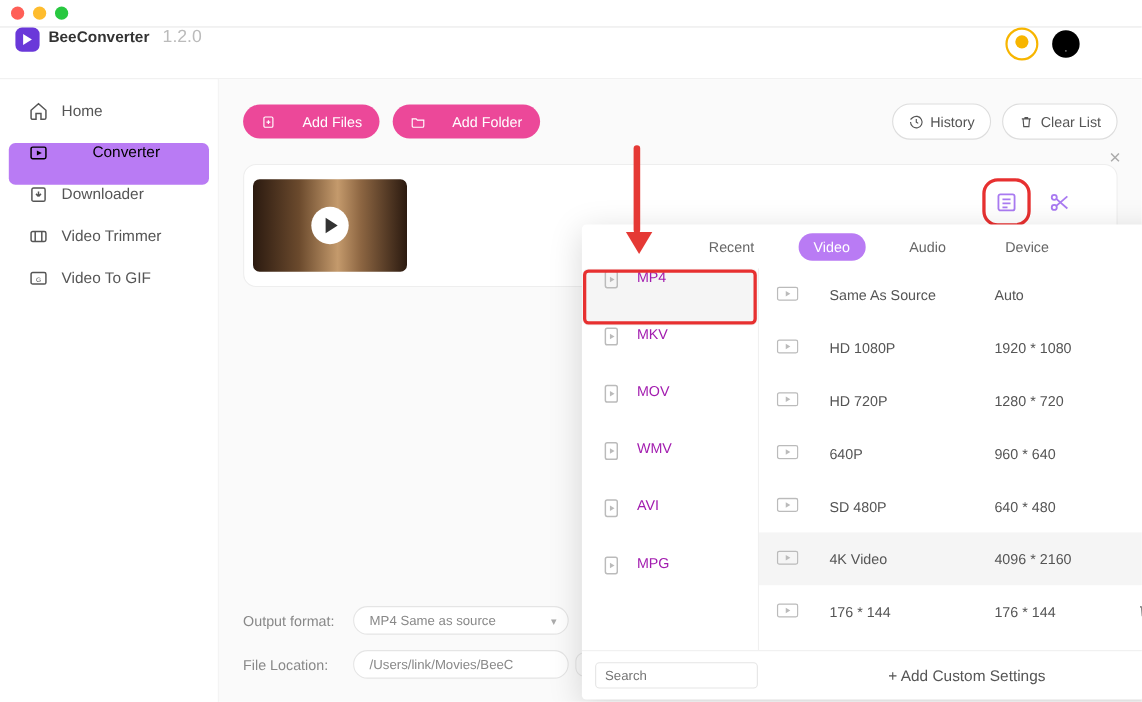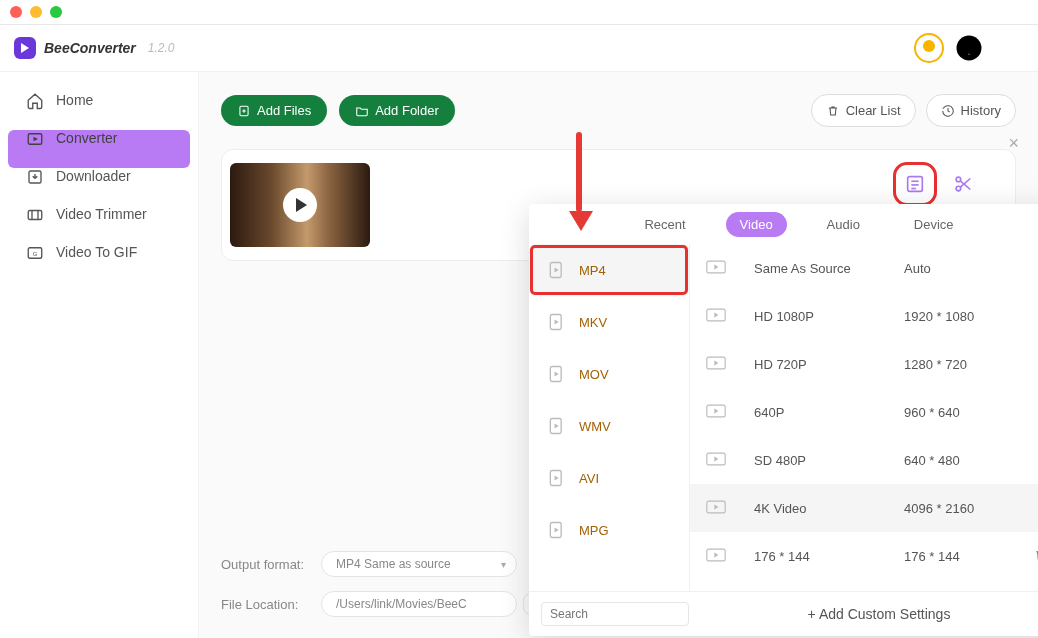--- a/index.html
+++ b/index.html
@@ -22,40 +22,38 @@
     gap: 8px;
   }
   .dot { width: 12px; height: 12px; border-radius: 50%; }
   .dot.red { background: #ff5f57; }
   .dot.yellow { background: #febc2e; }
   .dot.green { background: #28c840; }
 
   .topbar {
     height: 46px;
     display: flex;
-    align-items: center;
     padding: 0 14px;
     border-bottom: 1px solid #f0f0f0;
-    font-style: italic;
   }
   .logo-box {
     width: 22px; height: 22px;
     background: #6a38d9;
     border-radius: 6px;
     display: flex; align-items: center; justify-content: center;
     margin-right: 8px;
   }
   .logo-play {
     width: 0; height: 0;
     border-style: solid;
     border-width: 5px 0 5px 8px;
     border-color: transparent transparent transparent #fff;
   }
   .app-name { font-weight: 600; font-size: 14px; margin-right: 12px;}
-  .app-ver { color: #bbb; font-size: 12px; }
+  .app-ver { color: #bbb; font-size: 16px; }
   .topbar-spacer { flex: 1; }
   .top-icon {
     width: 30px; height: 30px;
     display: flex; align-items: center; justify-content: center;
     margin-left: 10px;
     color: #888;
   }
   .user-ring {
     width: 26px; height: 26px; border: 2px solid #f7b500; border-radius: 50%;
     display:flex; align-items:center; justify-content:center;
@@ -76,43 +74,44 @@
     height: 38px;
     padding-left: 18px;
     color: #555;
     font-size: 14px;
     cursor: pointer;
     border-radius: 6px;
     margin: 0 8px;
   }
   .side-item.active {
     background: #b97bf4;
-    color: #404040;
+    color: #000000;
+    gap: 28px;
   }
   .side-ico {
     width: 18px; height: 18px; margin-right: 12px;
     display: inline-flex; align-items: center; justify-content: center;
     color: inherit;
   }
   .side-ico svg { width: 18px; height: 18px; stroke: currentColor; fill: none; stroke-width: 1.8; }
 
   .main {
     flex: 1;
     position: relative;
     background: #fafafa;
     padding: 22px;
   }
   .toolbar { display: flex; align-items: center; }
   .pill-btn {
-    background: #15803d;
+    background: #ec4899;
     color: #fff;
     border-radius: 18px;
     font-size: 13px;
     padding: 8px 16px;
-    display: flex; align-items: center; gap: 6px;
+    display: flex; align-items: center; gap: 24px;
     margin-right: 12px;
     cursor: pointer;
   }
   .toolbar-spacer { flex: 1; }
   .ghost-btn {
     border: 1px solid #ddd;
     border-radius: 18px;
     color: #555;
     font-size: 13px;
     padding: 8px 14px;
@@ -199,22 +198,22 @@
   .popup-tabs {
     height: 40px;
     display:flex; align-items:center; justify-content:center; gap: 26px;
     font-size: 13px; color: #666;
   }
   .ptab { padding: 5px 14px; border-radius: 14px; cursor:pointer;}
   .ptab.active { background: #b97bf4; color:#fff; }
   .popup-body { flex:1; display:flex; min-height:0;}
   .fmt-col { width: 160px; border-right: 1px solid #f0f0f0; overflow-y:auto; position:relative;}
   .fmt-item {
-    display:flex; align-items:center; height: 52px;
-    padding-left: 18px; font-size: 13px; color:#a16207; cursor:pointer;
+    display:flex; height: 52px;
+    padding-left: 18px; font-size: 13px; color:#a21caf; cursor:pointer;
   }
   .fmt-item.selected { background:#f5f5f5; }
   .fmt-item.highlight { outline: 3px solid #e73030; outline-offset:-4px; border-radius:6px;}
   .fmt-ico { width:20px; height:20px; margin-right:12px; color:#bbb;}
   .fmt-ico svg { width:20px; height:20px; stroke: currentColor; fill:none; stroke-width:1.6;}
   .res-col { flex:1; overflow-y:auto; position:relative;}
   .res-row {
     display:flex; align-items:center; height:48px; padding-left:16px;
     font-size:13px; color:#555; cursor:pointer;
   }
@@ -362,33 +361,33 @@
             <svg viewBox="0 0 24 24">
               <path d="M3 7h6l2 2h10v9a2 2 0 0 1-2 2H5a2 2 0 0 1-2-2z"></path>
             </svg>
           </span>
         <span>Add Folder</span>
       </div>
       <div class="toolbar-spacer"></div>
       <div class="ghost-btn">
         <span class="mini-ico">
             <svg viewBox="0 0 24 24">
-              <path d="M5 7h14M10 7V5h4v2m-7 0l1 12h8l1-12"></path>
-            </svg>
-          </span>
-        <span>Clear List</span>
-      </div>
-      <div class="ghost-btn">
-        <span class="mini-ico">
-            <svg viewBox="0 0 24 24">
               <path d="M3 12a9 9 0 1 0 3-6.7L3 8"></path>
               <polyline points="12 7 12 12 15 14"></polyline>
             </svg>
           </span>
         <span>History</span>
+      </div>
+      <div class="ghost-btn">
+        <span class="mini-ico">
+            <svg viewBox="0 0 24 24">
+              <path d="M5 7h14M10 7V5h4v2m-7 0l1 12h8l1-12"></path>
+            </svg>
+          </span>
+        <span>Clear List</span>
       </div>
     </div>
 
     <div class="card">
       <div class="thumb">
         <div class="play-circle">
             <div class="play-tri"></div>
           </div>
       </div>
       <div class="card-spacer"></div>

